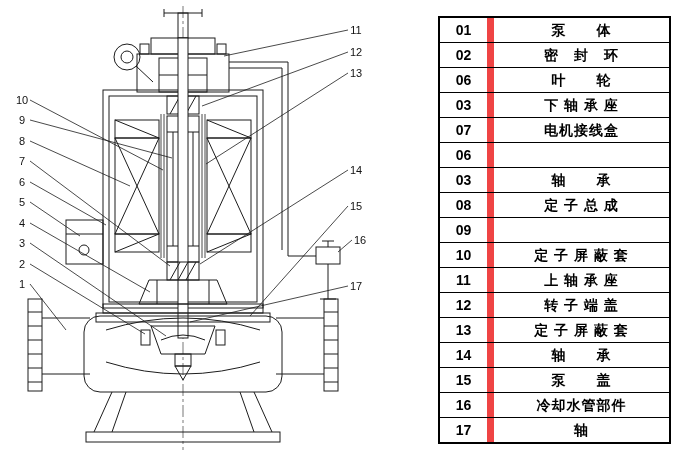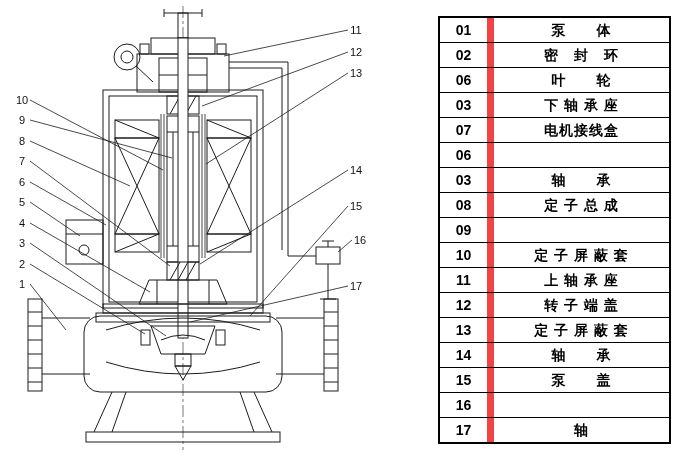--- a/index.html
+++ b/index.html
@@ -275,20 +275,21 @@
     <div class="pt-row">
       <div class="cell num">14</div>
       <div class="cell name">轴　　承</div>
     </div>
     <div class="pt-row">
       <div class="cell num">15</div>
       <div class="cell name">泵　　盖</div>
     </div>
     <div class="pt-row">
       <div class="cell num">16</div>
+      <div class="cell name">冷却水管部件</div>
     </div>
     <div class="pt-row">
       <div class="cell num">17</div>
       <div class="cell name">轴</div>
     </div>
   </div>
 
 </div>
 
 </body></html>

